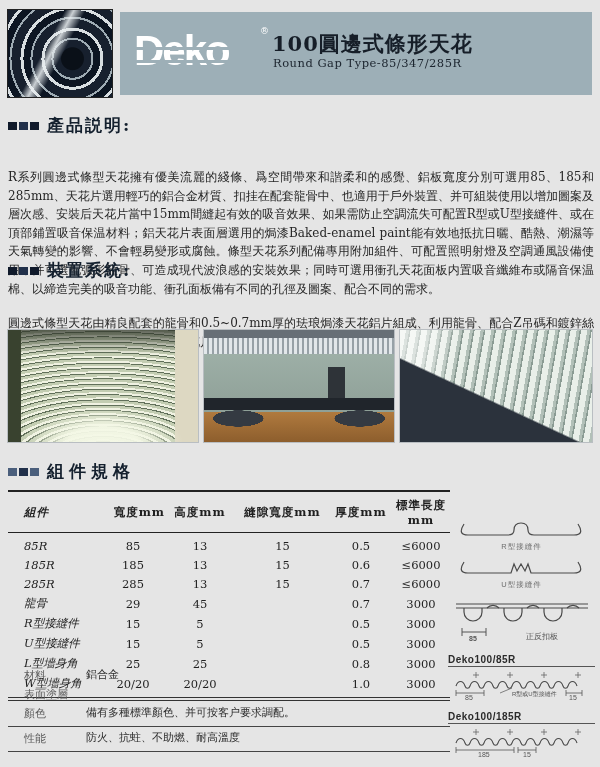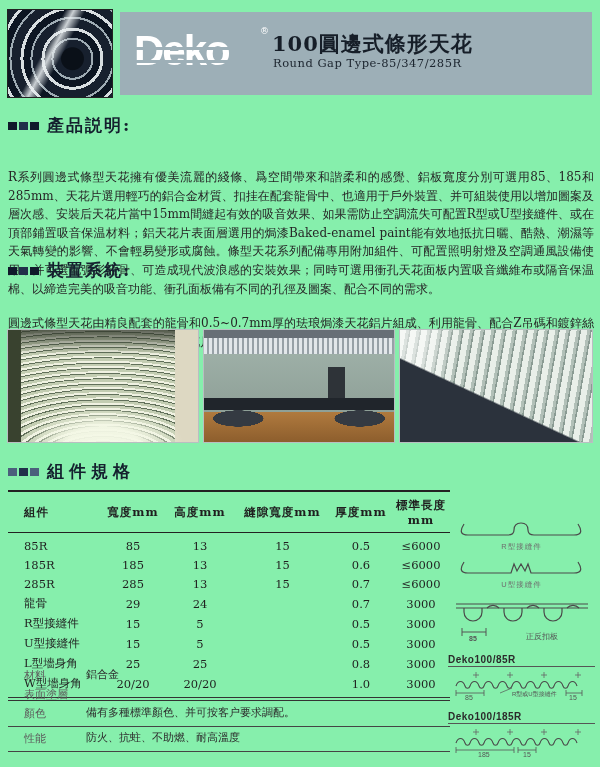--- a/index.html
+++ b/index.html
@@ -1,17 +1,17 @@
 <!DOCTYPE html>
 <html><head>
 <meta charset="utf-8">
 <style>
   * { margin:0; padding:0; box-sizing:border-box; }
   html,body { background:#fff; }
-  .page { position:relative; width:600px; height:767px; background:#86efac; overflow:hidden;
+  .page { position:relative; width:600px; height:767px; background:#e5e5e5; overflow:hidden;
           font-family:"DejaVu Serif", serif; color:#2a2a2a; }
 
   
   .hdr-photo { position:absolute; left:8px; top:10px; width:104px; height:87px;
     background:
       linear-gradient(118deg, rgba(0,0,0,0) 38%, rgba(235,240,242,.85) 44%, rgba(0,0,0,0) 52%),
       radial-gradient(circle at 62% 56%, #0a1018 0 11px, rgba(0,0,0,0) 12px),
       repeating-radial-gradient(circle at 62% 56%, #0c1522 0 7px, #d8dee1 7px 10px, #17202e 10px 19px, #9facb4 19px 21px);
     outline:1px solid #222; }
   .hdr-banner { position:absolute; left:120px; top:12px; width:472px; height:83px;
@@ -60,26 +60,26 @@
       linear-gradient(205deg, rgba(0,0,0,0) 58%, #2b323c 59%),
       linear-gradient(100deg, rgba(255,255,255,.55) 12%, rgba(255,255,255,0) 30%),
       repeating-linear-gradient(100deg, #e9efe9 0 6px, #b2c0b8 6px 9px, #8a9b93 9px 10.5px); }
 
   
   .spec { position:absolute; left:8px; top:490px; width:442px; border-collapse:collapse;
     font-size:11.5px; color:#1f1f1f; }
   .spec thead th { font-weight:bold; padding:6px 0 5px; border-top:2px solid #222;
     border-bottom:1.5px solid #222; letter-spacing:1px; }
   .spec td { padding:2.5px 0; text-align:center; }
-  .spec td:first-child, .spec th:first-child { text-align:left; padding-left:16px; }
+  .spec td:first-child, .spec th:first-child { text-align:left; padding-left:16px;font-style:italic; }
   .spec tbody:after { content:""; }
   .spec { border-bottom:4px double #333; }
   .spec tbody tr:first-child td { padding-top:6px; }
   .spec tbody tr:last-child td { padding-bottom:6px; }
-  .col-c0{width:93px;} .col-c1{width:64px;} .col-c2{width:70px;} .col-c3{width:95px;}
+  .col-c0{width:93px;} .col-c1{width:64px;text-align:right;} .col-c2{width:70px;} .col-c3{width:95px;}
   .col-c4{width:62px;} .col-c5{width:58px;}
 
   
   .mat { position:absolute; left:8px; top:666px; width:442px; font-size:11px;
     border-bottom:1.2px solid #444; color:#2d2d2d; }
   .mrow { display:flex; padding:2px 0; }
   .mlabel { width:78px; padding-left:16px; color:#5d5d5d; flex:none; }
   .mval { flex:1; line-height:14.5px; }
   .mrow-perf { border-top:1.2px solid #444; margin-top:3px; padding:4px 0 5px; }
 
@@ -167,21 +167,21 @@
           <td>285R</td>
           <td>285</td>
           <td>13</td>
           <td>15</td>
           <td>0.7</td>
           <td>≤6000</td>
         </tr>
         <tr>
           <td>龍骨</td>
           <td>29</td>
-          <td>24</td>
+          <td>45</td>
           <td></td>
           <td>0.7</td>
           <td>3000</td>
         </tr>
         <tr>
           <td>R型接縫件</td>
           <td>15</td>
           <td>5</td>
           <td></td>
           <td>0.5</td>

